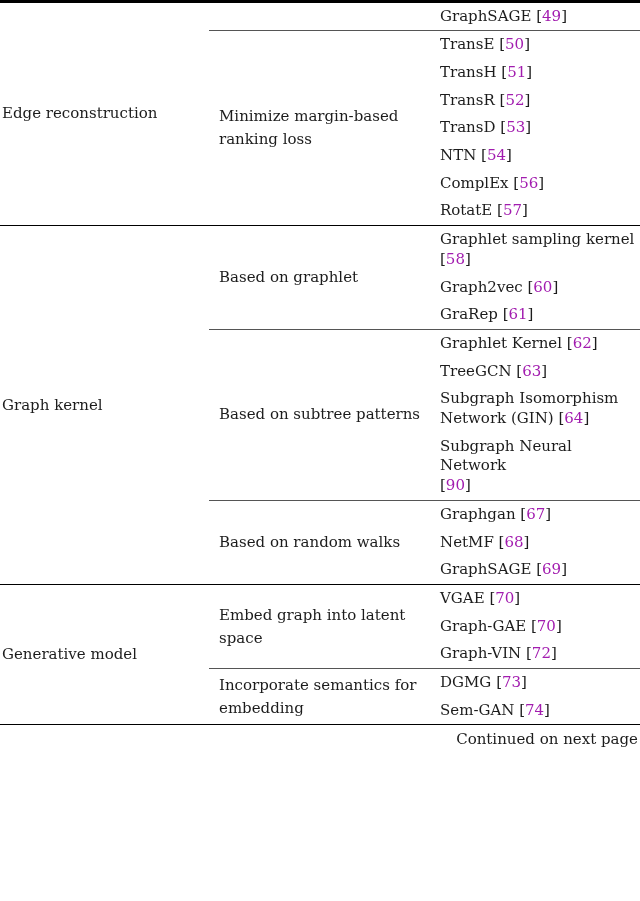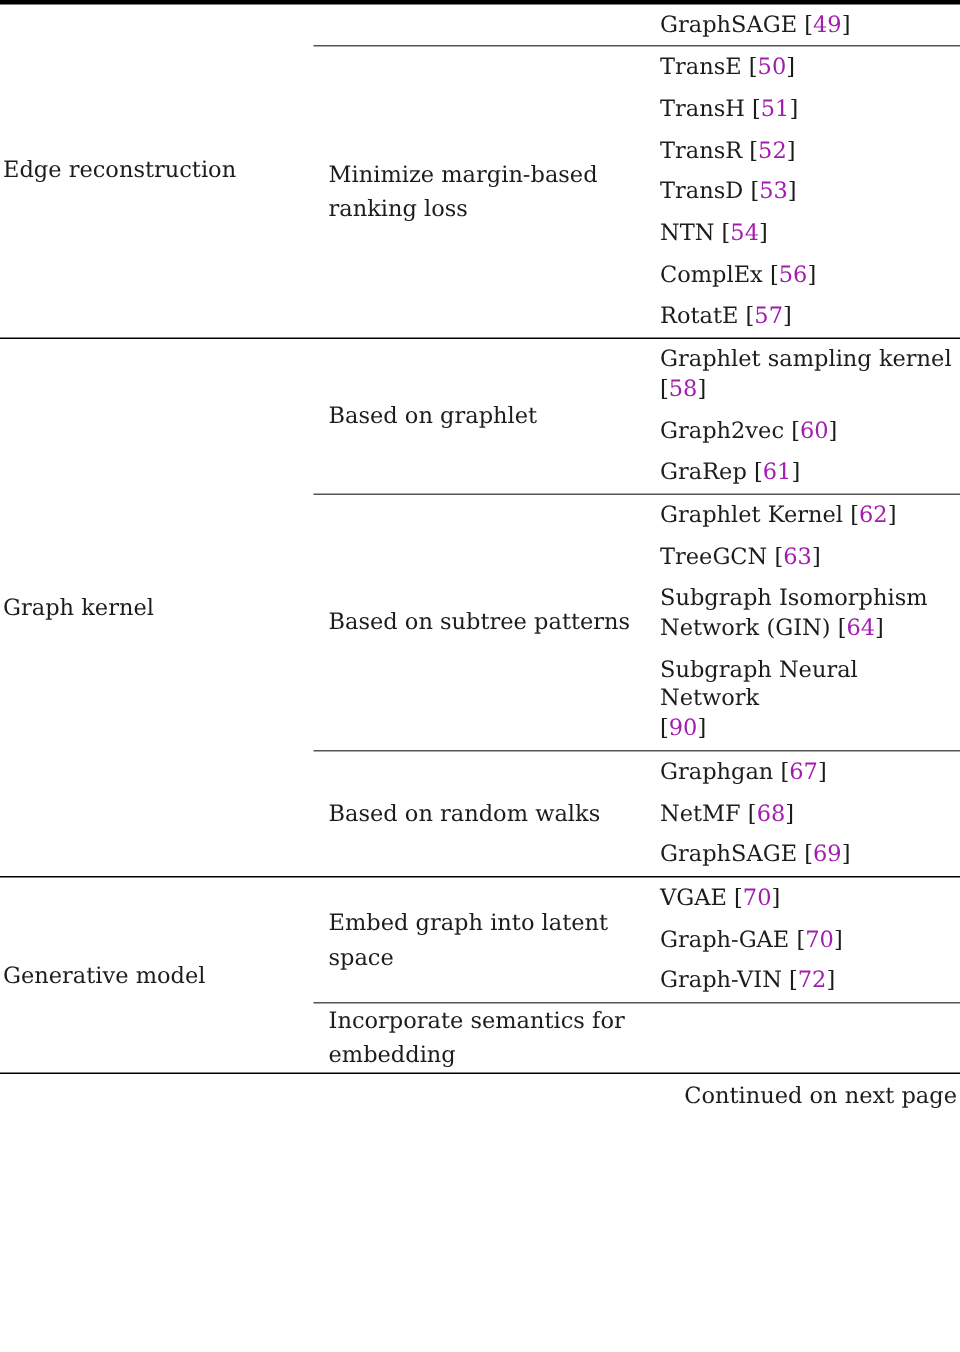--- a/index.html
+++ b/index.html
@@ -112,18 +112,22 @@
           <div class="subrow">
             <div class="cell-sublabel">Embed graph into latent<br>space</div>
             <div class="cell-methods">
               <div class="method"><span class="method-name">VGAE </span><span class="bracket">[</span><span class="cite-num">70</span><span class="bracket">]</span></div>
               <div class="method"><span class="method-name">Graph-GAE </span><span class="bracket">[</span><span class="cite-num">70</span><span class="bracket">]</span></div>
               <div class="method"><span class="method-name">Graph-VIN </span><span class="bracket">[</span><span class="cite-num">72</span><span class="bracket">]</span></div>
             </div>
           </div>
           <div class="subrow ruled">
             <div class="cell-sublabel">Incorporate semantics for<br>embedding</div>
+            <div class="cell-methods">
+              <div class="method"><span class="method-name">DGMG </span><span class="bracket">[</span><span class="cite-num">73</span><span class="bracket">]</span></div>
+              <div class="method"><span class="method-name">Sem-GAN </span><span class="bracket">[</span><span class="cite-num">74</span><span class="bracket">]</span></div>
+            </div>
           </div>
         </div>
       </div>
     </div>
   <div class="footer">Continued on next page</div>
 </div>
 
 </body></html>

